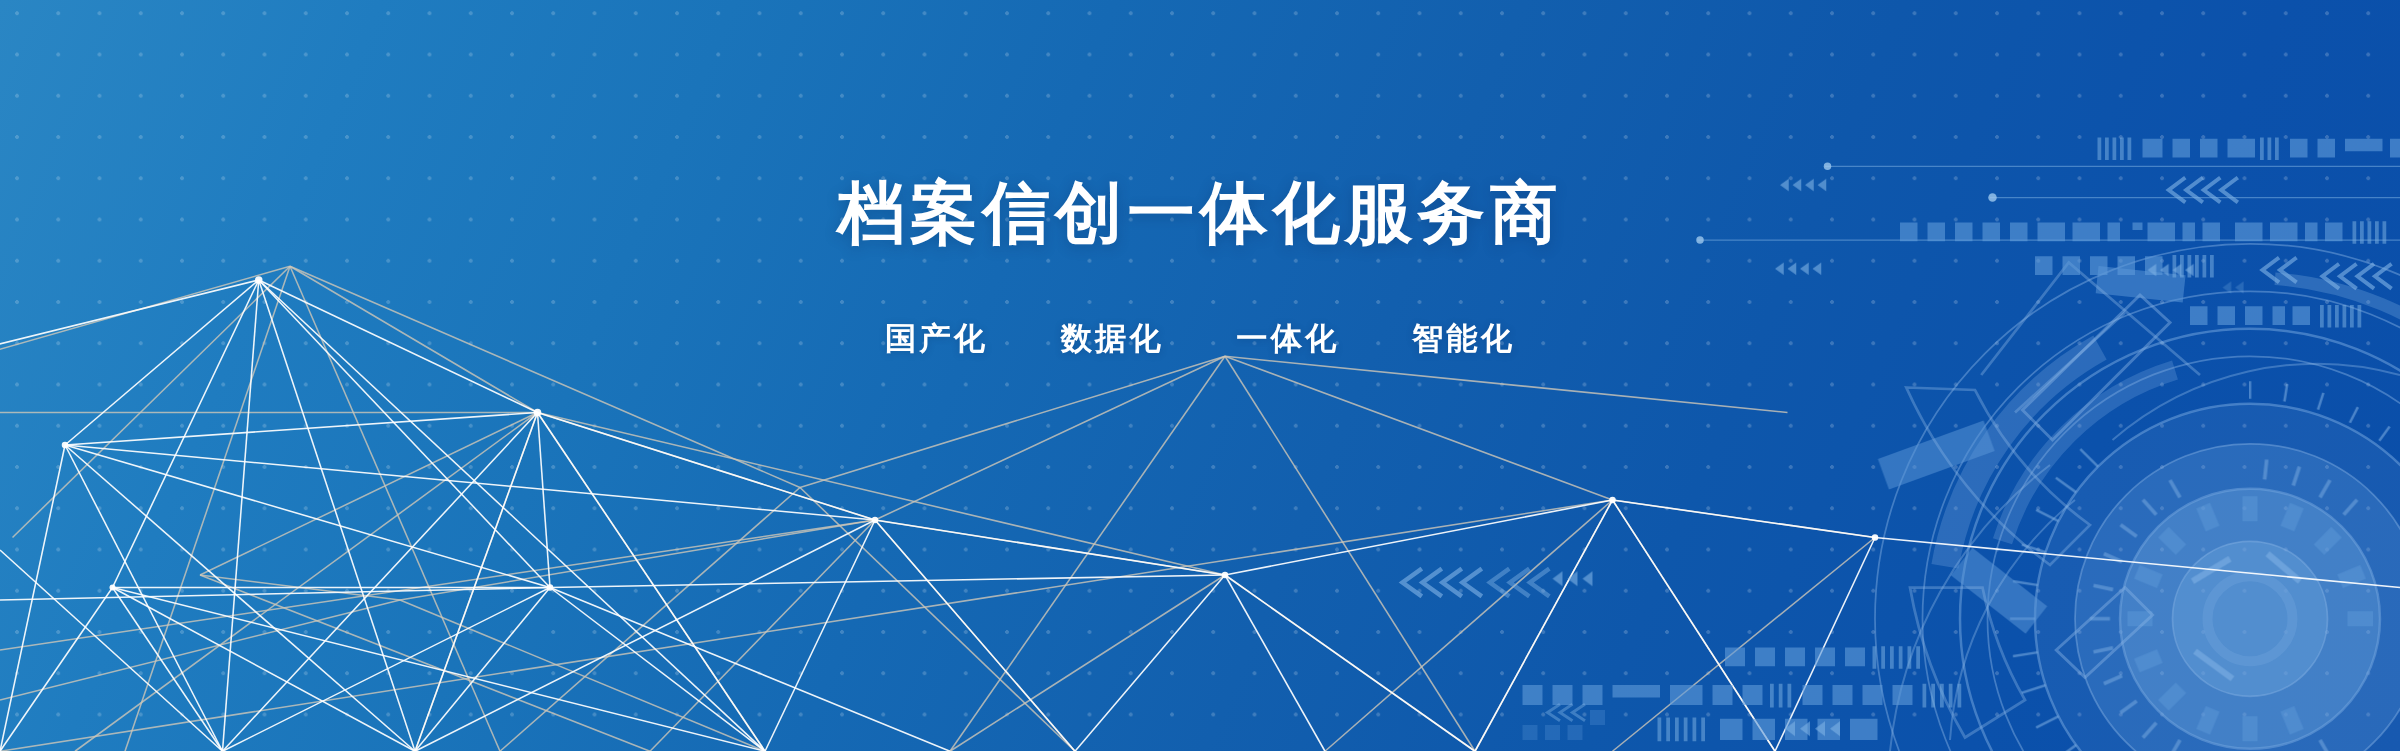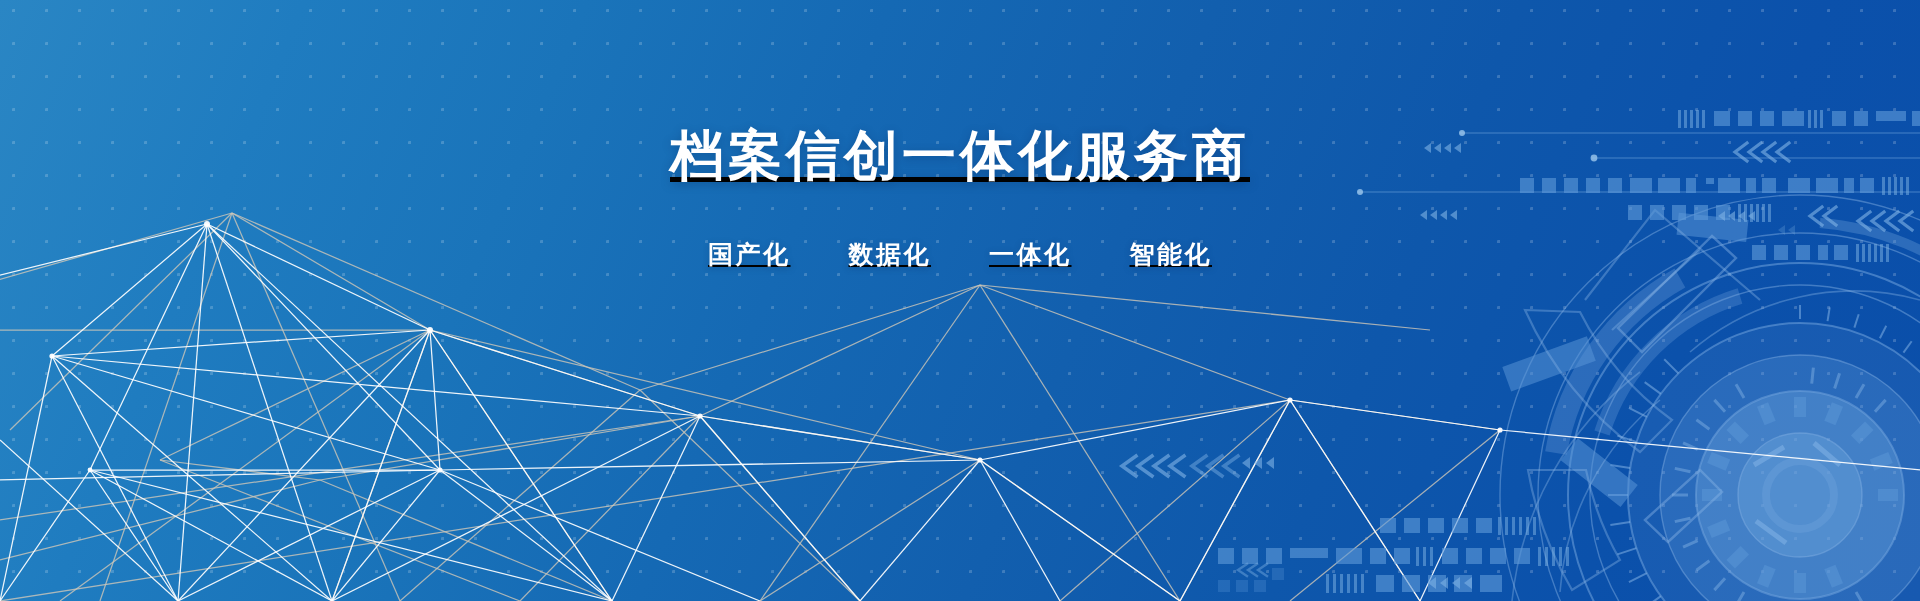--- a/index.html
+++ b/index.html
@@ -54,25 +54,24 @@
   .barlite{ fill:#7ab0e3; opacity:.52; }
   .hline{ stroke:#79ade1; stroke-width:1; opacity:.55; }
   .hdot{ fill:#9ec8ee; opacity:.8; }
   .chev{ fill:none; stroke:#7fb2e5; stroke-width:3.2; opacity:.62; stroke-linecap:square;}
   .tri{ fill:#7fb2e5; opacity:.60; }
 
   
   .copy{
     position:absolute;
     left:0; right:0;
-    top:124px;
+    top:140px;
     text-align:center;
     z-index:40;
     pointer-events:none;
-    text-decoration:underline;
   }
   .title{
     color:#ffffff;
     font-size:54px;
     font-weight:bold;
     letter-spacing:4px;
     line-height:1.15;
     text-shadow:0 2px 10px rgba(4,40,90,.28);
     white-space:nowrap;
   }

